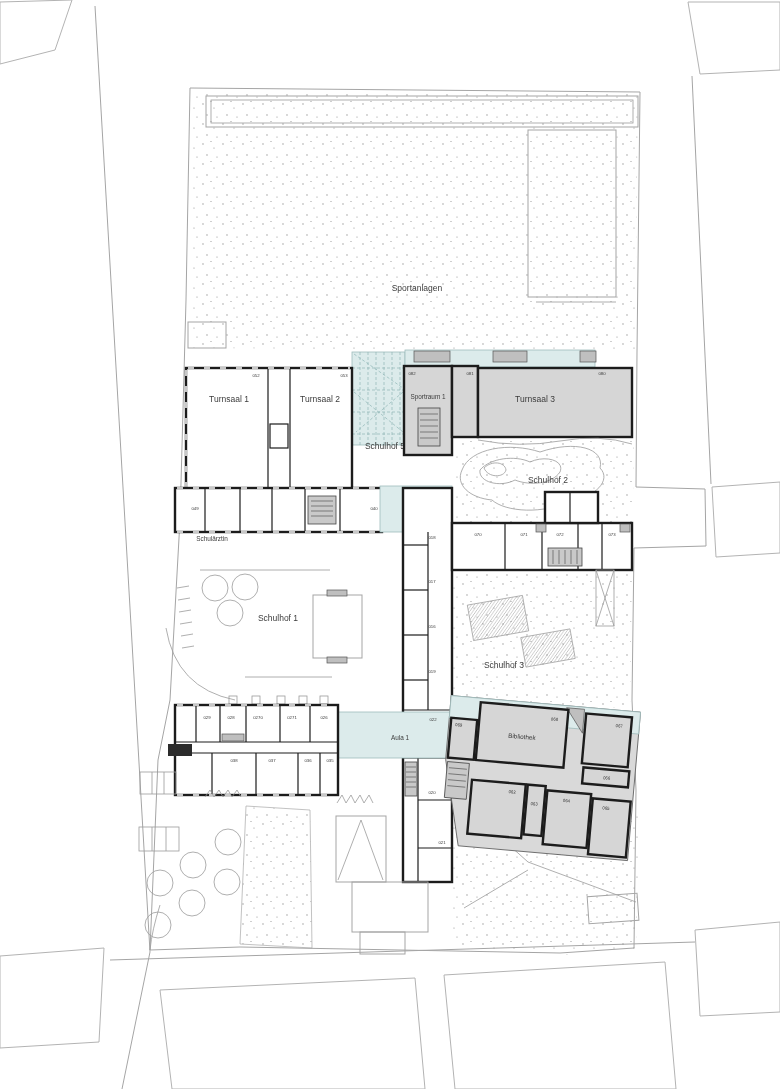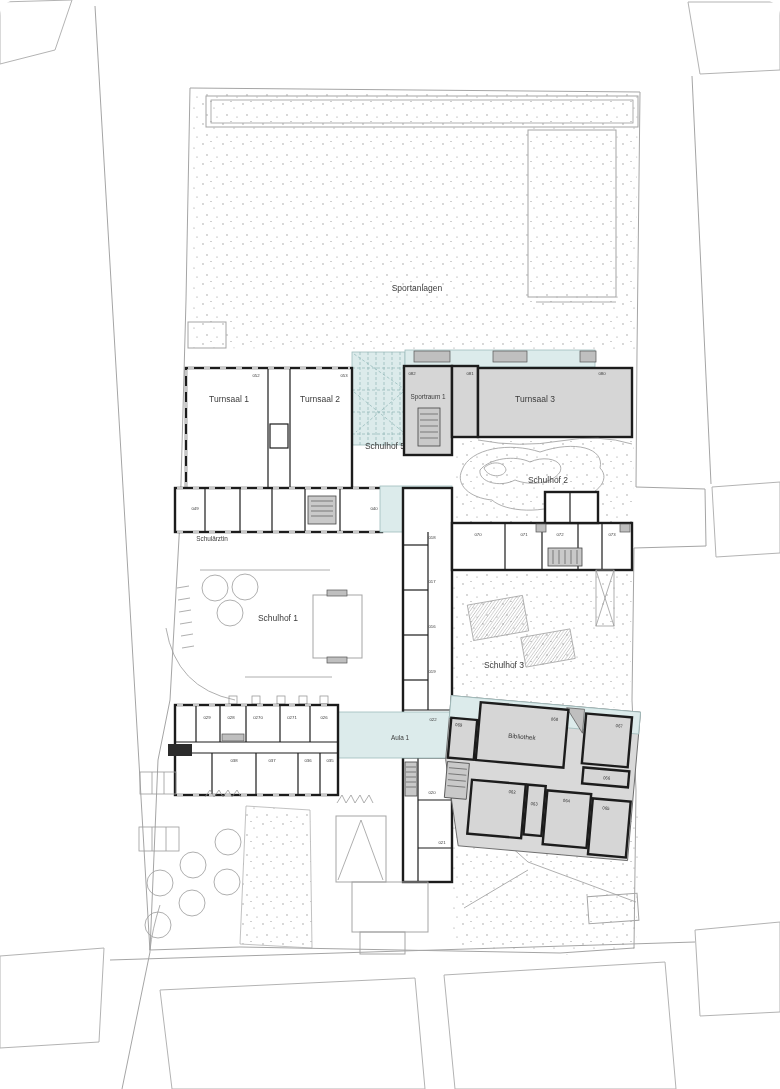--- a/index.html
+++ b/index.html
@@ -1,17 +1,17 @@
 <!DOCTYPE html>
 <html><head>
 <meta charset="utf-8">
 <style>
   html,body{margin:0;padding:0;background:#ffffff;}
   .page{width:780px;height:1089px;position:relative;background:#fff;overflow:hidden;
-        font-family:"Liberation Sans", sans-serif;border-radius:16px;}
+        font-family:"Liberation Sans", sans-serif;}
   svg{display:block;}
   .parcel{fill:#ffffff;stroke:#b3b3b3;stroke-width:1;}
   .siteline{fill:none;stroke:#a5a5a5;stroke-width:1;}
   .thin{fill:none;stroke:#9b9b9b;stroke-width:0.8;}
   .stip{fill:url(#dots);stroke:#a8a8a8;stroke-width:0.7;}
   .stipnb{fill:url(#dots);stroke:none;}
   .bldg{fill:#ffffff;stroke:#1c1c1c;stroke-width:2.4;}
   .gray{fill:#d6d6d6;stroke:#1c1c1c;stroke-width:2.4;}
   .grayl{fill:#d9d9d9;stroke:#666;stroke-width:0.9;}
   .part{fill:none;stroke:#1c1c1c;stroke-width:1.2;}

